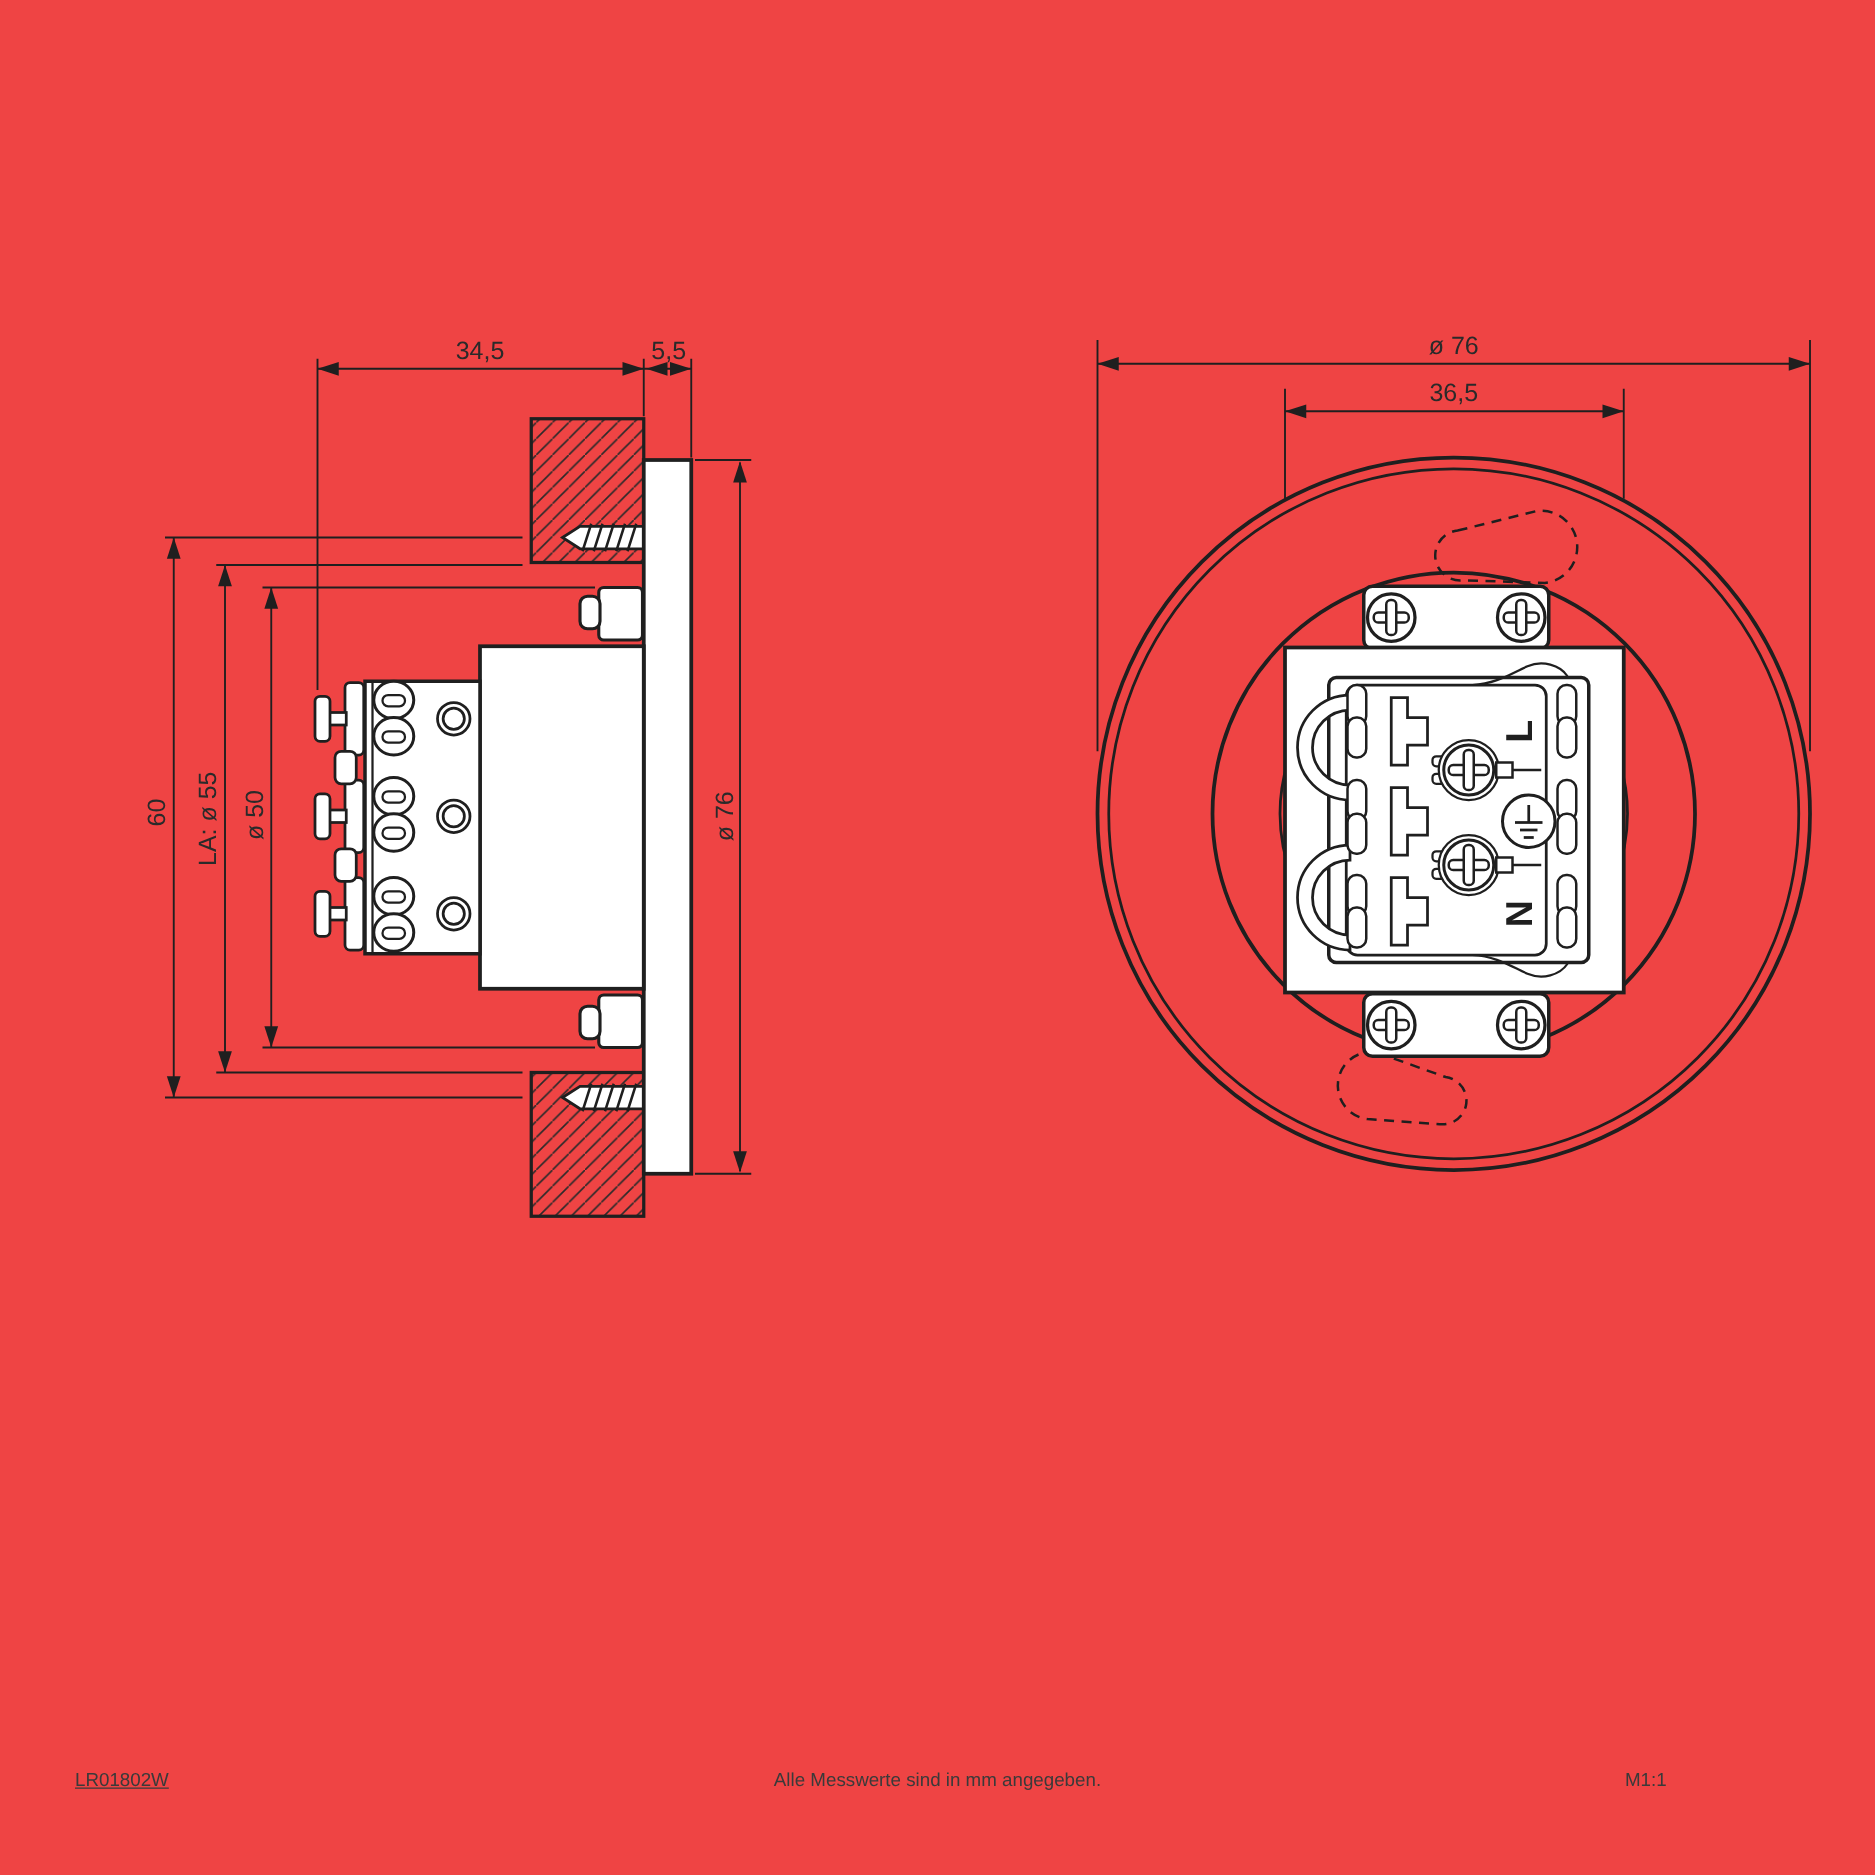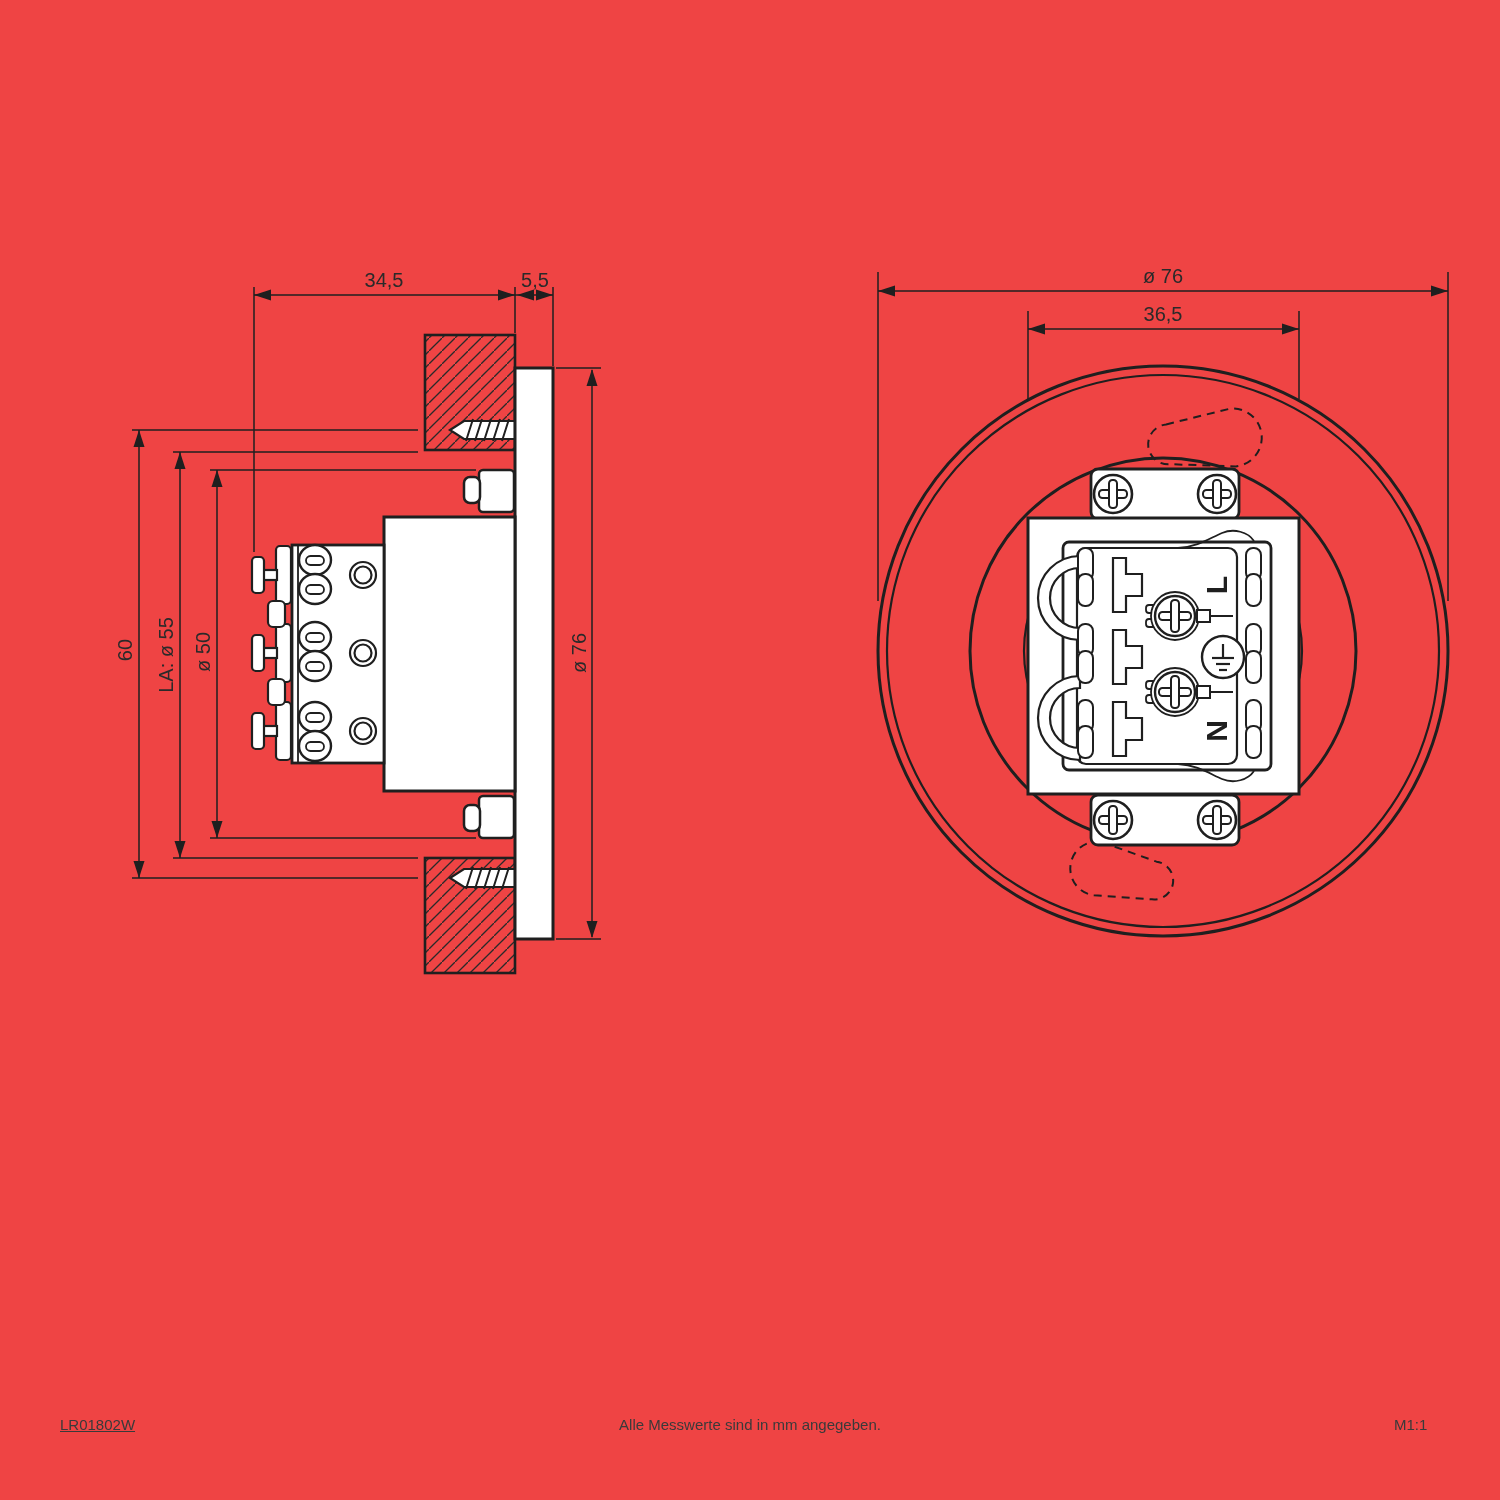--- a/index.html
+++ b/index.html
@@ -5,21 +5,21 @@
   html,body{margin:0;padding:0;background:#ffffff;}
   .canvas{position:relative;width:1500px;height:1500px;background:#ef4444;overflow:hidden;
           font-family:"Liberation Sans", sans-serif;}
   svg{position:absolute;left:0;top:0;}
   svg text{font-family:"Liberation Sans", sans-serif;fill:#2a2a2a;}
   .dimtxt{font-size:20px;}
   .termtxt{font-size:30px;font-weight:600;fill:#1f1f1f;}
   .footer-item{position:absolute;top:1416px;font-size:15px;color:#3a3a3a;white-space:nowrap;}
   .f-left{left:60px;text-decoration:underline;}
   .f-center{left:0;right:0;text-align:center;}
-  .f-right{left:1394px;}
+  .f-right{left:1300px;}
 </style>
 </head>
 <body>
 
 <div class="canvas">
 <svg width="1500" height="1500" viewBox="0 0 1500 1500">
   <defs>
     <pattern id="hatch" patternUnits="userSpaceOnUse" width="13" height="13">
       <line x1="0" y1="13" x2="13" y2="0" stroke="#2a2a2a" stroke-width="1.3"></line>
     </pattern>

